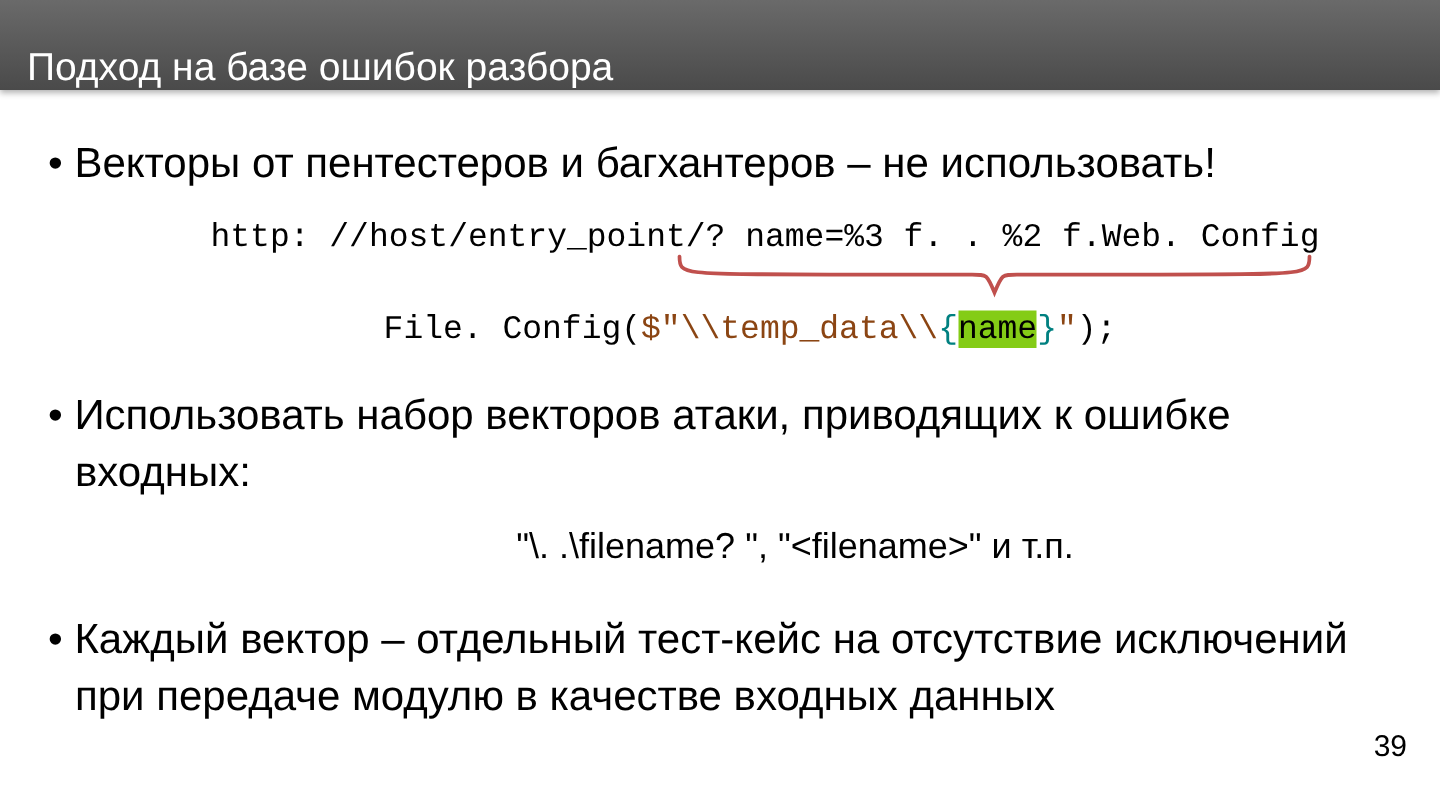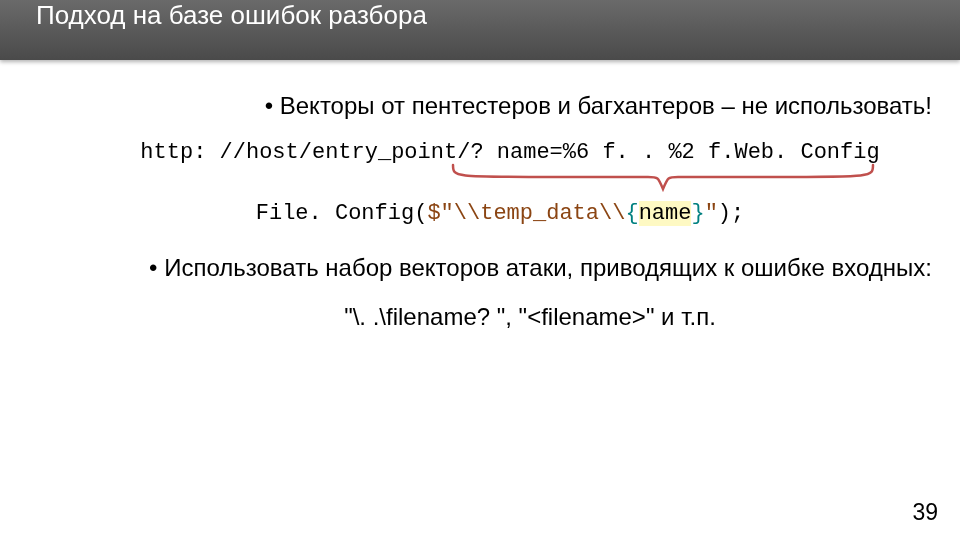--- a/index.html
+++ b/index.html
@@ -9,40 +9,39 @@
     background: #ffffff;
     font-family: Arial, Helvetica, sans-serif;
     overflow: hidden;
     position: relative;
   }
   .header {
     width: 100%;
     height: 60px;
     background: linear-gradient(to bottom, #6a6a6a 0%, #5a5a5a 50%, #4a4a4a 100%);
     display: flex;
-    align-items: flex-start;
-    padding-left: 36px;
+    align-items: flex-end;
+    padding-left: 18px;
     box-shadow: 0 2px 4px rgba(0,0,0,0.3);
   }
   .header-title {
     color: #ffffff;
     font-size: 26px;
     font-weight: 400;
   }
   .content {
     padding: 30px 28px 0 28px;
   }
   .bullet {
-    font-size: 24px;
+    font-size: 28px;
     color: #000;
     line-height: 1.35;
     margin-bottom: 18px;
     padding-left: 22px;
     text-indent: -18px;
-    text-align: right;
   }
   .bullet::before {
     content: "• ";
   }
   .url-line {
     font-family: Consolas, "Courier New", monospace;
     font-size: 22px;
     color: #000;
     text-align: center;
     margin: 8px 0 2px 0;
@@ -61,59 +60,60 @@
   .code-line {
     font-family: Consolas, "Courier New", monospace;
     font-size: 22px;
     text-align: center;
     margin-bottom: 26px;
     padding-left: 40px;
   }
   .c-black { color: #000; }
   .c-teal  { color: #008080; }
   .c-brown { color: #8b4513; }
-  .hl-yellow { background: #fef9c3; }
+  .hl-yellow { background: #84cc16; }
   .example-line {
     font-size: 24px;
     color: #000;
     text-align: center;
     margin: 6px 0 28px 0;
     padding-left: 100px;
   }
   .page-num {
     position: absolute;
-    bottom: 14px;
+    bottom: 30px;
     right: 22px;
-    font-size: 23px;
+    font-size: 20px;
     color: #000;
   }
 </style>
 </head>
 <body>
 
 <div class="header">
   <div class="header-title">Подход на базе ошибок разбора</div>
 </div>
 
 <div class="content">
 
   <div class="bullet">Векторы от пентестеров и багхантеров – не использовать!</div>
 
-  <div class="url-line">http: //host/entry_point/? name=%6 f. . %2 f.Web. Config</div>
+  <div class="url-line">http: //host/entry_point/? name=%3 f. . %2 f.Web. Config</div>
 
   <div class="brace-wrap">
     <svg class="brace-svg" width="430" height="30" viewBox="0 0 430 30">
       <path d="M 5 2 C 5 14, 5 14, 105 14 L 200 14 C 210 14, 210 14, 215 26 C 220 14, 220 14, 230 14 L 325 14 C 425 14, 425 14, 425 2" stroke="#c0504d" stroke-width="2.5" fill="none" stroke-linecap="round"></path>
     </svg>
   </div>
 
   <div class="code-line">
     <span class="c-black">File. Config</span><span class="c-black">(</span><span class="c-brown">$"</span><span class="c-brown">\\temp_data\\</span><span class="c-teal">{</span><span class="c-black hl-yellow">name</span><span class="c-teal">}</span><span class="c-brown">"</span><span class="c-black">);</span>
   </div>
 
   <div class="bullet">Использовать набор векторов атаки, приводящих к ошибке входных:</div>
 
   <div class="example-line">"\. .\filename? ", "&lt;filename&gt;" и т.п.</div>
 
+  <div class="bullet">Каждый вектор – отдельный тест-кейс на отсутствие исключений при передаче модулю в качестве входных данных</div>
 
 </div>
 
 <div class="page-num">39</div>
 
 </body></html>

